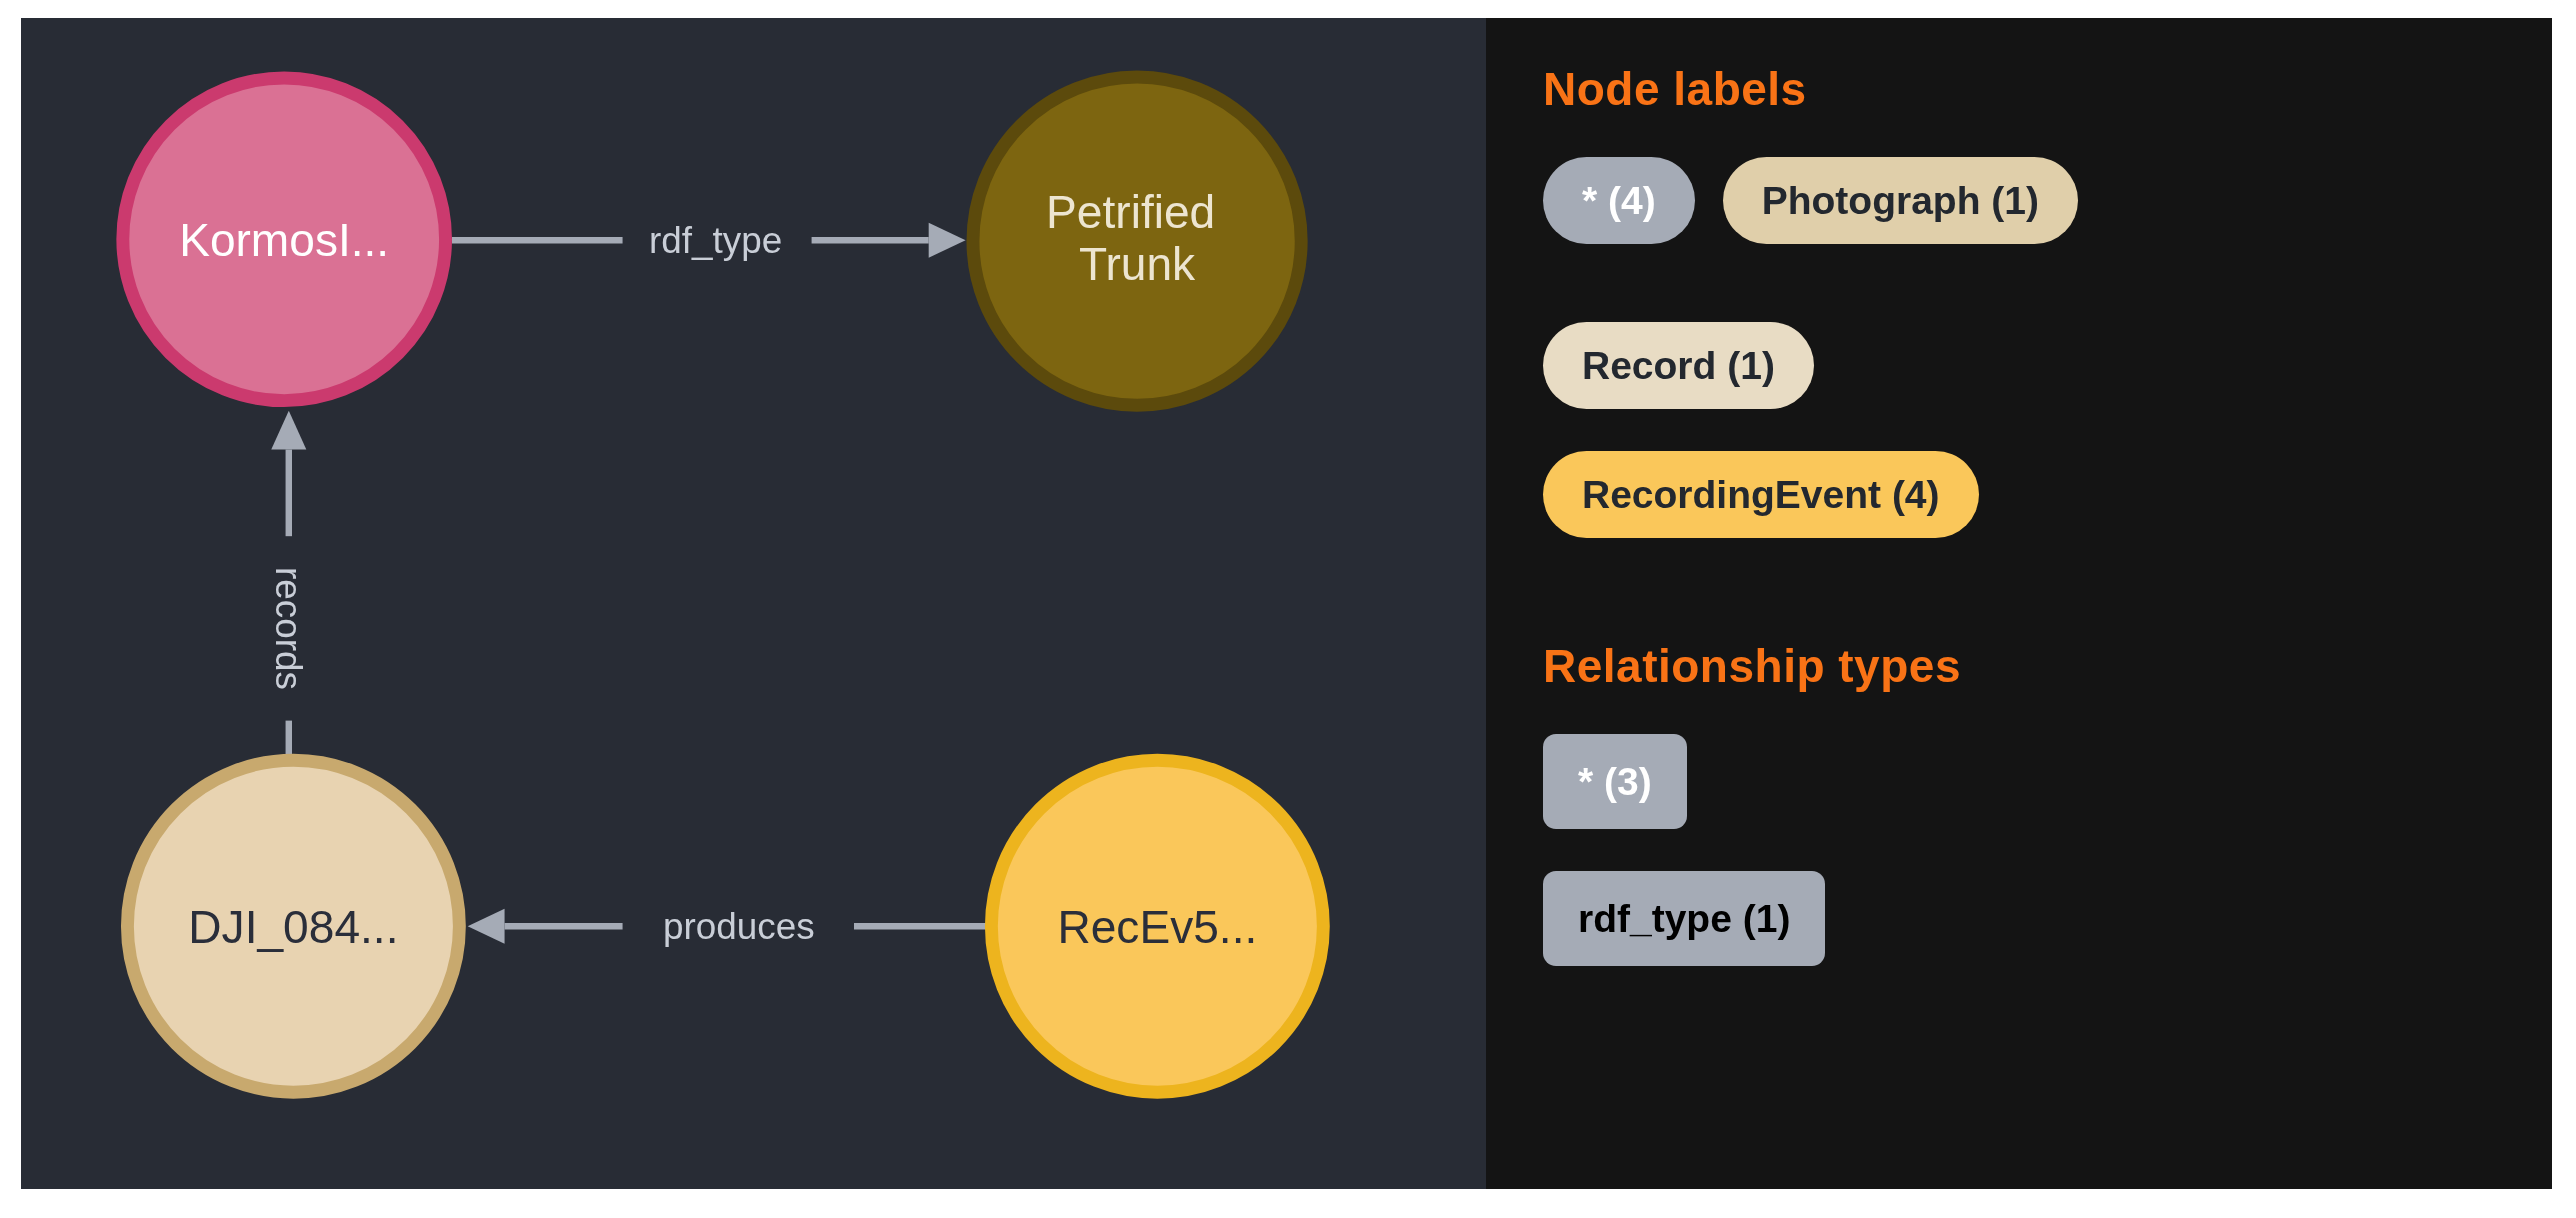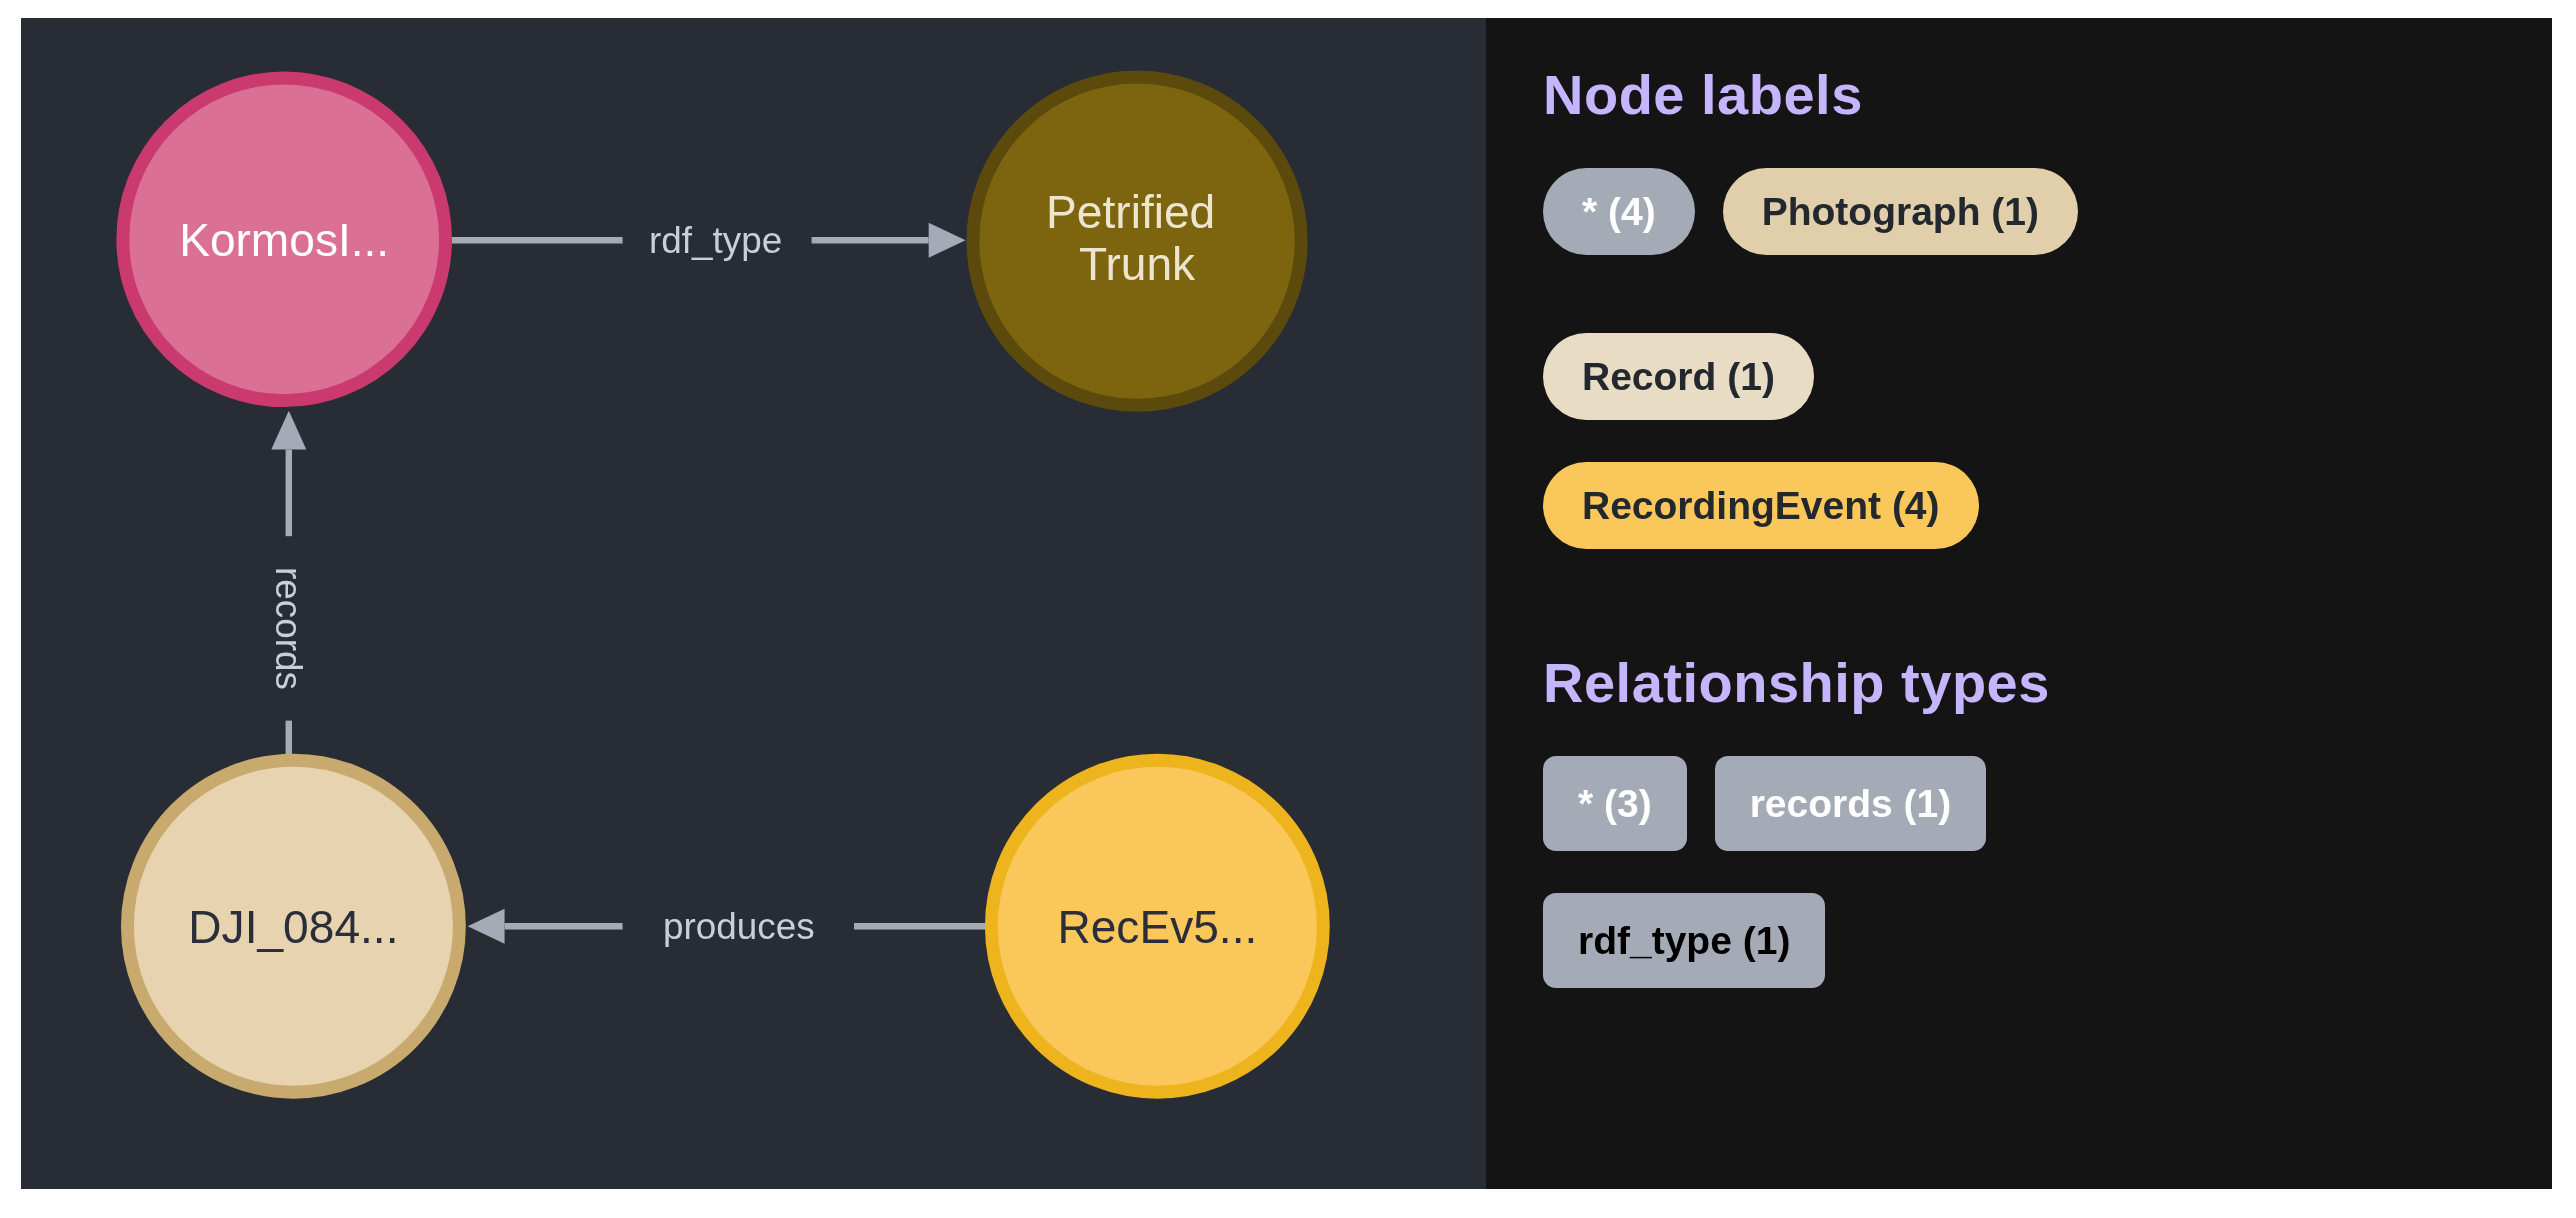--- a/index.html
+++ b/index.html
@@ -14,21 +14,21 @@
   .graph-panel svg { width: 100%; height: 100%; display: block; }
 
   .sidebar {
     position: absolute; left: 1486px; top: 18.4px;
     width: 1066px; height: 1171px;
     box-sizing: border-box;
     padding: 44px 28px 0 57px;
   }
   .sidebar h2 {
     margin: 0 0 41px 0;
-    font-size: 56px; font-weight: bold; color: #c4b5fd;
+    font-size: 46px; font-weight: bold; color: #f97316;
     letter-spacing: 0.5px;
   }
   .section-relationships { margin-top: 101px; }
   .pill-row { display: flex; gap: 28px; margin-bottom: 42px; align-items: center; }
   .pill {
     display: inline-block; white-space: nowrap;
     font-size: 39px; font-weight: bold; line-height: 1;
     padding: 24px 39px;
   }
   .pill.round { border-radius: 65px; }
@@ -113,21 +113,20 @@
     <div class="pill-row">
       <span class="pill round" style="background: rgb(250, 199, 90); color: rgb(35, 40, 47);">RecordingEvent (4)</span>
     </div>
   </div>
 
   <div class="section-relationships">
     <h2>Relationship types</h2>
 
     <div class="pill-row">
       <span class="pill rect" style="background: rgb(165, 171, 182); color: rgb(255, 255, 255);">* (3)</span>
-      <span class="pill rect" style="background: rgb(165, 171, 182); color: rgb(255, 255, 255);">records (1)</span>
     </div>
 
     <div class="pill-row">
       <span class="pill rect" style="background: rgb(165, 171, 182); color: #000000;">rdf_type (1)</span>
     </div>
   </div>
 </div>
 
 
 </body></html>

